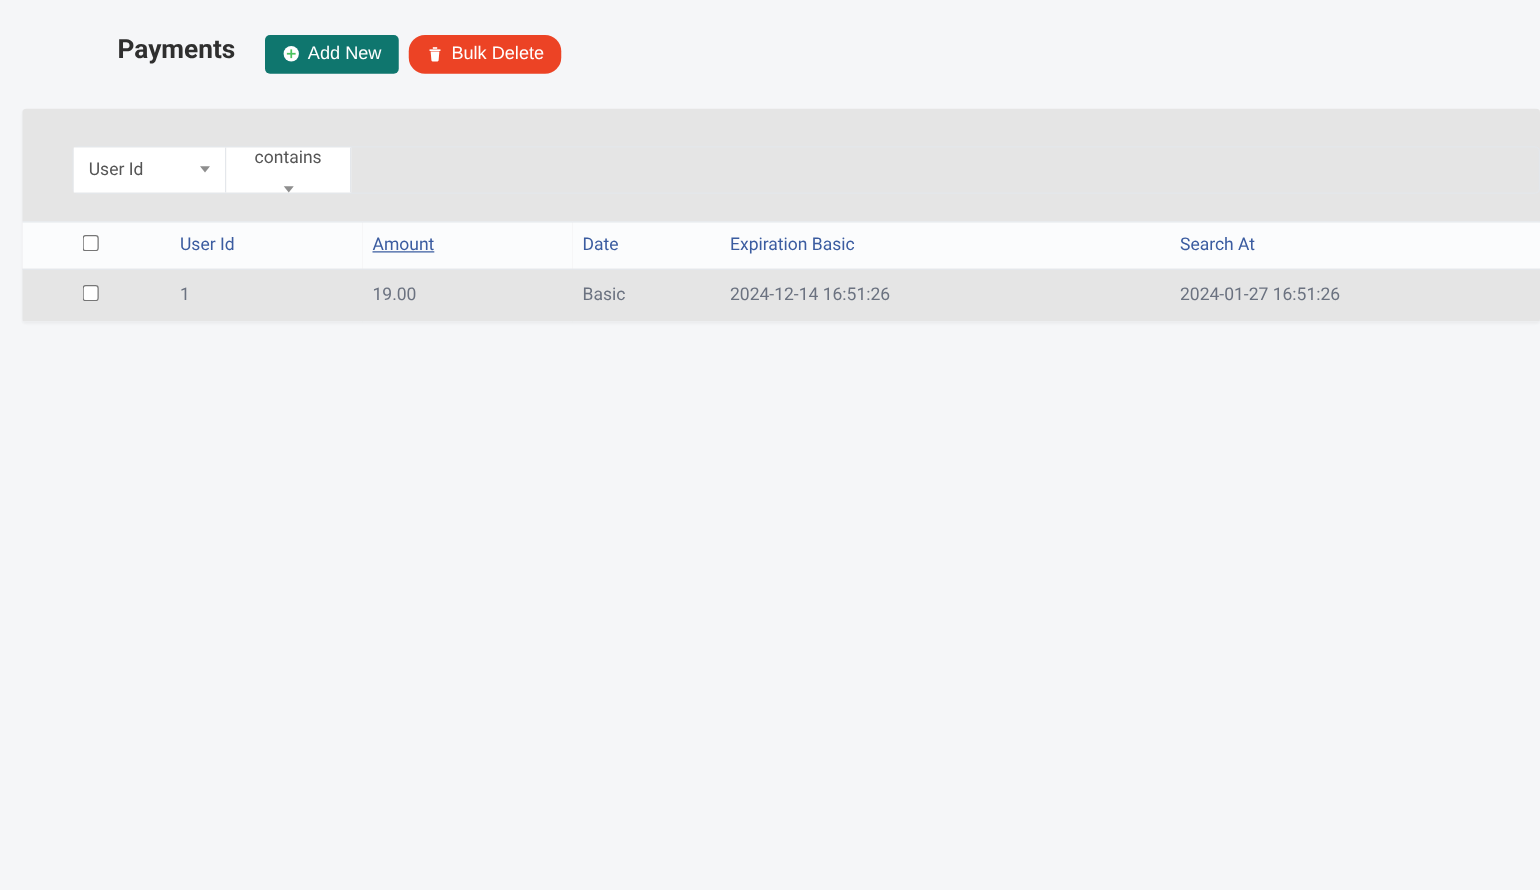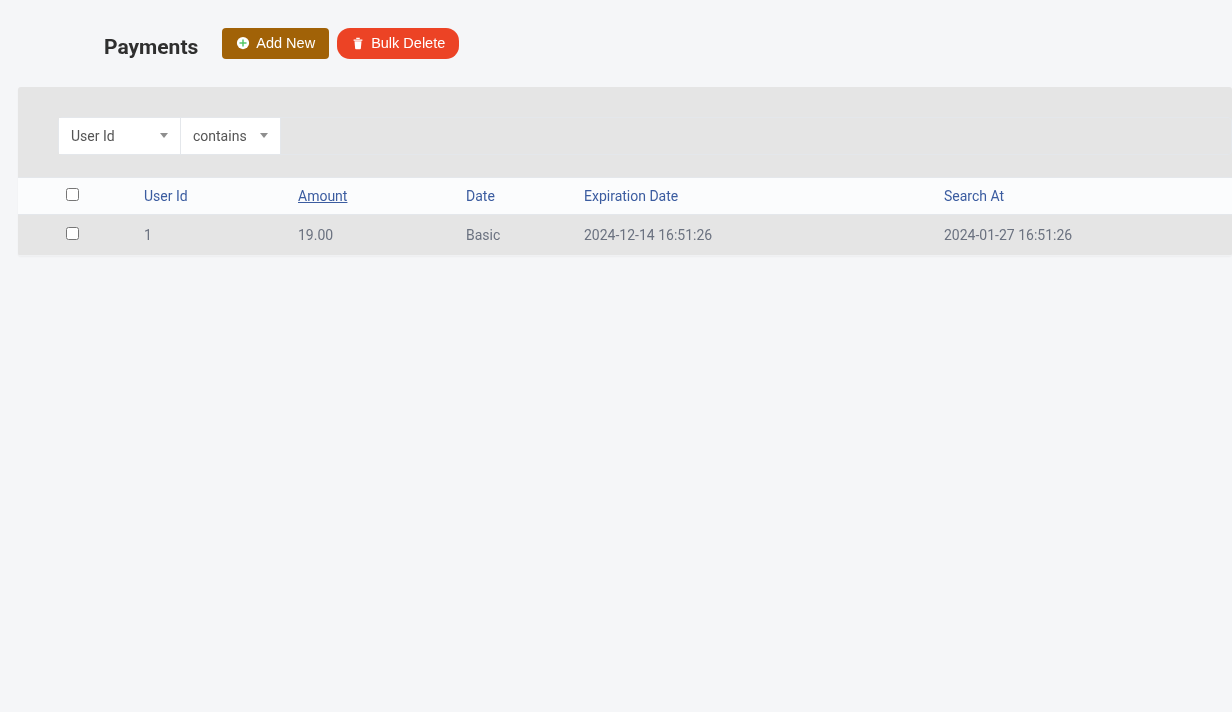--- a/index.html
+++ b/index.html
@@ -6,45 +6,44 @@
   html, body {
     width: 1232px;
     height: 712px;
     font-family: -apple-system, BlinkMacSystemFont, "Segoe UI", Roboto, "Helvetica Neue", Arial, sans-serif;
     background: #f5f6f8;
     color: #333;
     font-size: 14px;
   }
   .page-header {
     display: flex;
-    align-items: flex-end;
+    align-items: flex-start;
     gap: 24px;
     padding: 28px 0 28px 94px;
-    margin-left: 10px;
   }
   .page-title {
     font-size: 21px;
     font-weight: 700;
     color: #2f2f2f;
   }
   .btn {
     display: inline-flex;
     align-items: center;
     gap: 6px;
     padding: 8px 14px;
     border: none;
     border-radius: 4px;
     font-size: 14.5px;
     font-weight: 500;
     color: #fff;
     cursor: pointer;
     line-height: 1;
   }
   .btn .icon { display:inline-flex; width:14px; height:14px; }
-  .btn-green { background: #a16207; }
+  .btn-green { background: #0f766e; }
   .btn-red { background: #ec4325; border-radius: 13px; }
   .btn-group { display:flex; gap:8px; }
 
   .card {
     background: #e5e5e5;
     margin-left: 18px;
     border-radius: 3px;
     box-shadow: 0 1px 2px rgba(0,0,0,0.04);
     padding-top: 30px;
   }
@@ -64,21 +63,21 @@
     align-items: center;
     justify-content: space-between;
     padding: 0 12px;
     color: #555;
     cursor: pointer;
     border-right: 1px solid #e4e7eb;
     background:#fff;
     position: relative;
   }
   .select-box.field { width: 122px; }
-  .select-box.op { width: 100px; }
+  .select-box.op { width: 100px; flex-direction: column; }
   .caret {
     width:0; height:0;
     border-left:4px solid transparent;
     border-right:4px solid transparent;
     border-top:5px solid #8e8e8e;
   }
   .search-input {
     flex:1;
     border:none;
     outline:none;
@@ -171,21 +170,21 @@
 
   <table class="data">
     <thead>
       <tr>
         <th>
           <input type="checkbox" style="">
         </th>
         <th class="col-user">User Id</th>
         <th class="col-amount">Amount</th>
         <th class="col-plan">Date</th>
-        <th class="col-exp">Expiration Date</th>
+        <th class="col-exp">Expiration Basic</th>
         <th class="col-created">Search At</th>
       </tr>
     </thead>
     <tbody>
       <tr>
         <td>
           <input type="checkbox" style="">
         </td>
         <td>1</td>
         <td>19.00</td>

